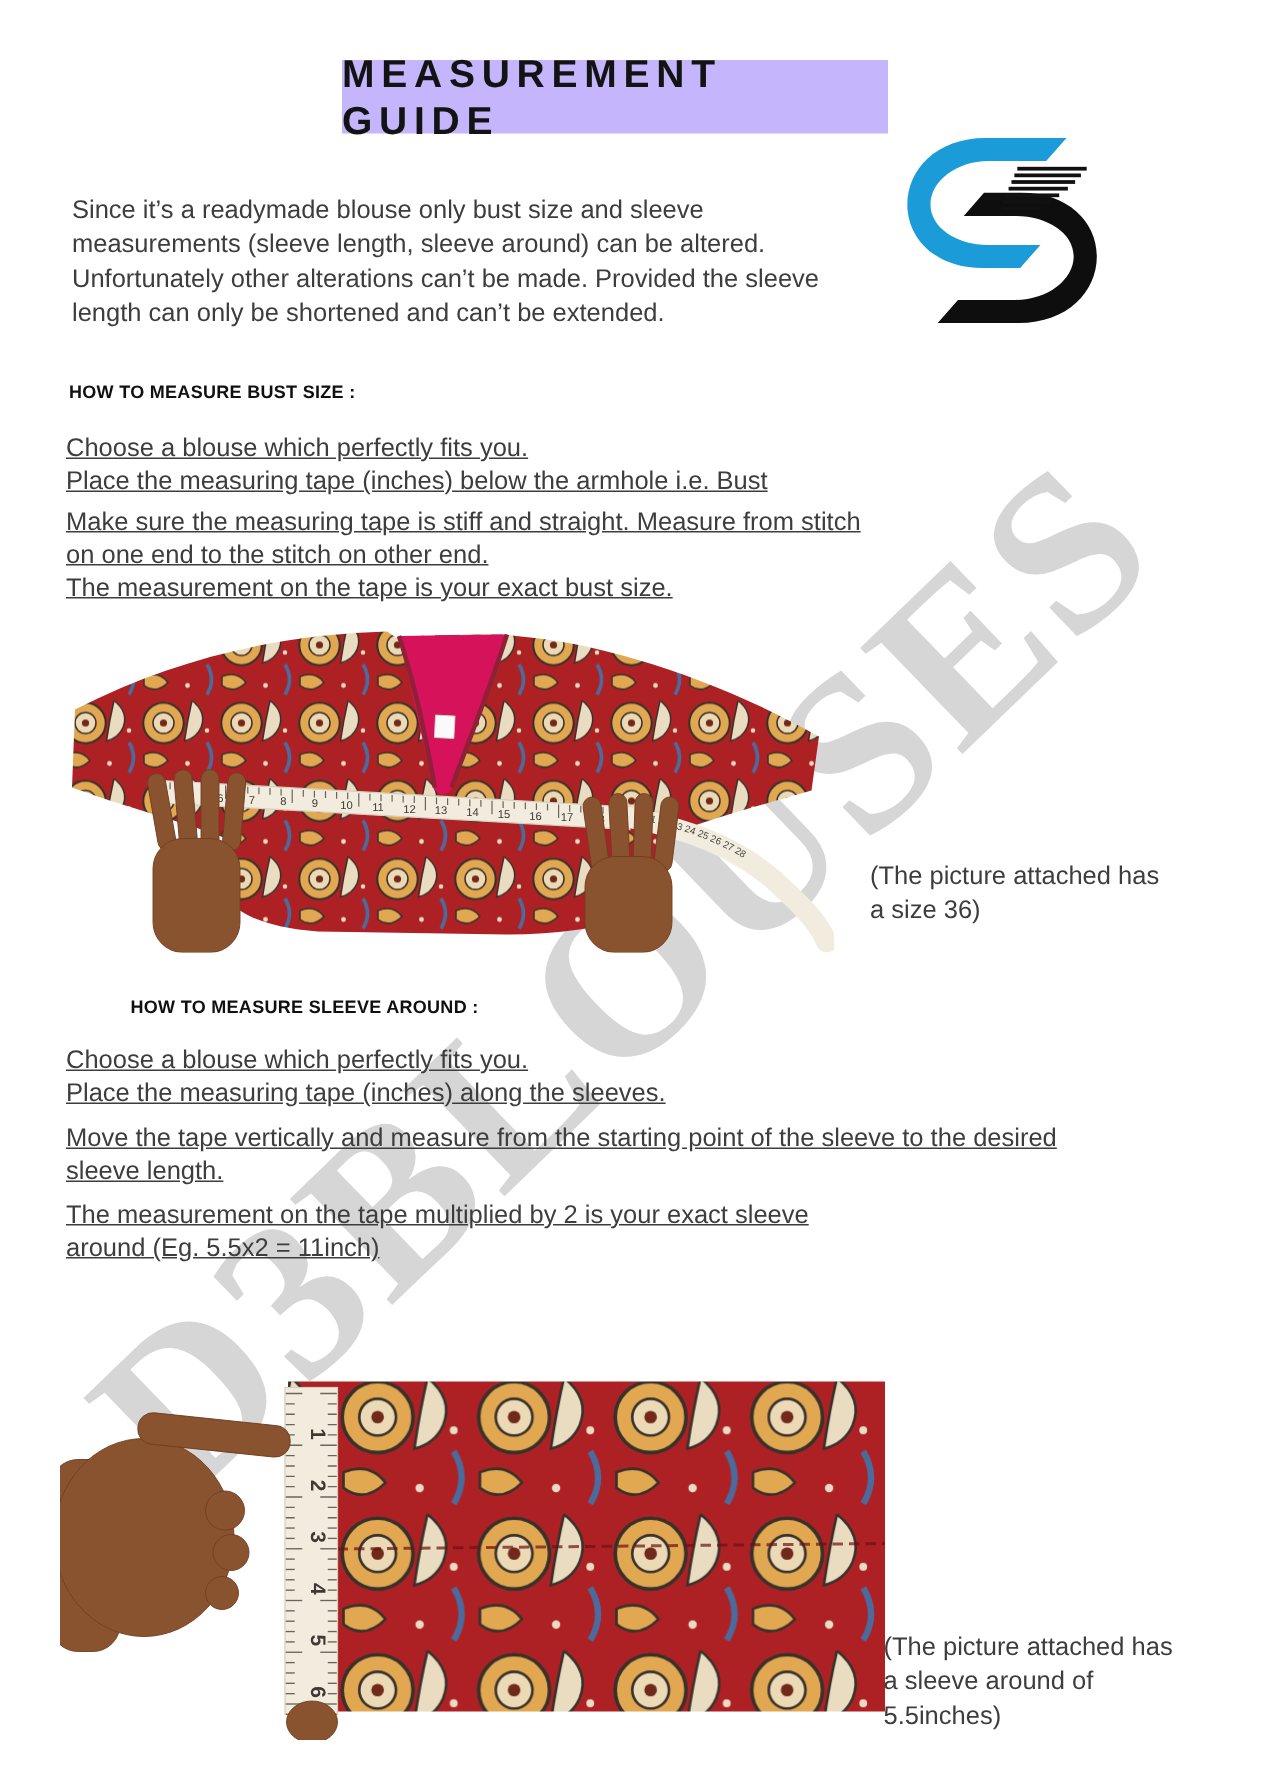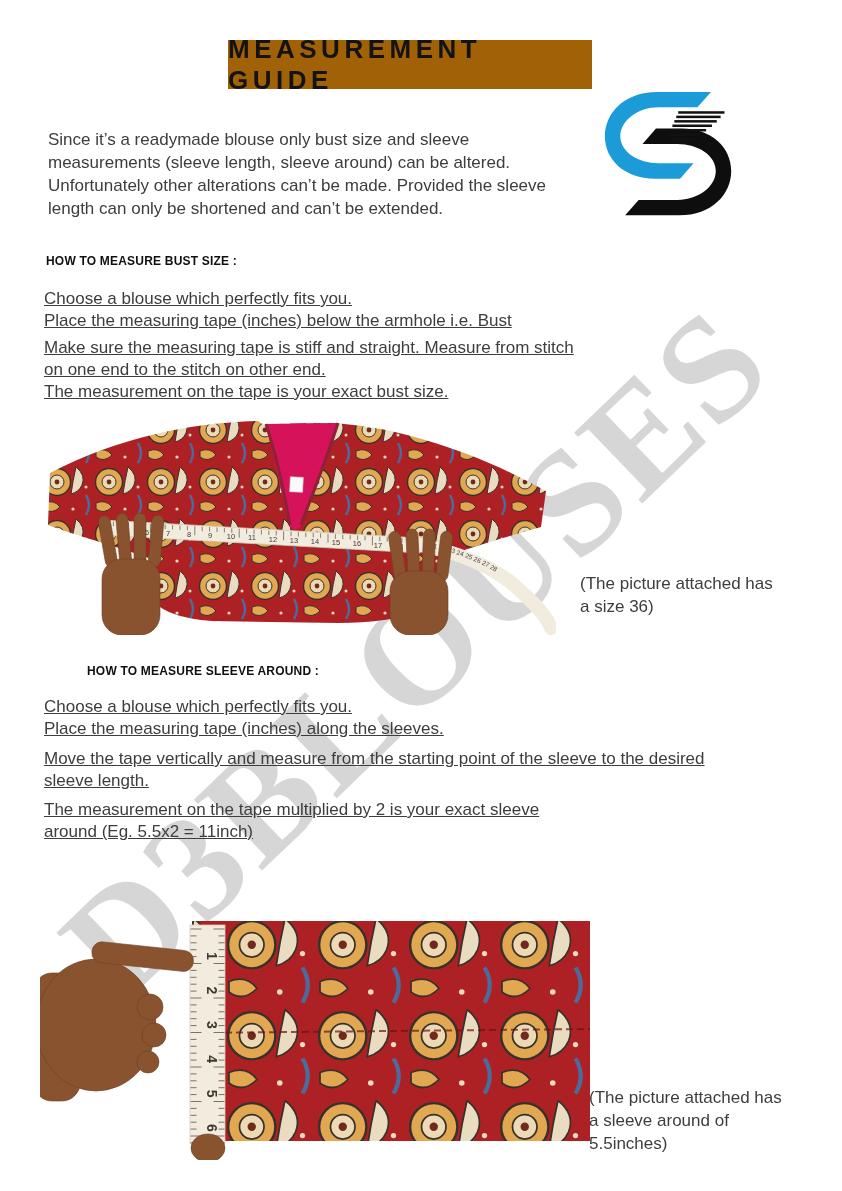--- a/index.html
+++ b/index.html
@@ -2,21 +2,21 @@
 <html><head>
 <meta charset="utf-8">
 <style>
   html,body{margin:0;padding:0;background:#ffffff;}
   .page{position:relative;width:842px;height:1191px;background:#ffffff;overflow:hidden;
         font-family:"Liberation Sans", sans-serif;color:#3d3d3d;}
   .watermark{position:absolute;left:415px;top:652px;transform:translate(-50%,-50%) rotate(-44deg);
         font-family:"Liberation Serif", serif;font-weight:bold;font-size:150px;letter-spacing:4px;
         color:#d6d6d6;white-space:nowrap;z-index:1;user-select:none;}
   .content{position:absolute;inset:0;z-index:2;}
-  .header-bar{position:absolute;left:228px;top:40px;width:364px;height:49px;background:#a16207;
+  .header-bar{position:absolute;left:228px;top:40px;width:364px;height:49px;background:#c4b5fd;
         display:flex;align-items:center;justify-content:center;}
   .header-bar span{font-size:26px;font-weight:bold;letter-spacing:4.5px;color:#131313;}
   .logo{position:absolute;left:597px;top:90px;}
   .intro{position:absolute;left:48px;top:128px;width:537px;font-size:17px;line-height:23px;}
   .sec-heading{position:absolute;font-size:12px;font-weight:bold;color:#101010;letter-spacing:.2px;}
   .h-bust{left:46px;top:254px;}
   .h-sleeve{left:50px;top:664px;margin-left:37px;}
   .steps{position:absolute;font-size:17px;line-height:22px;text-decoration:underline;}
   .steps-bust{left:44px;top:288px;width:548px;}
   .steps-sleeve{left:44px;top:696px;width:700px;}

